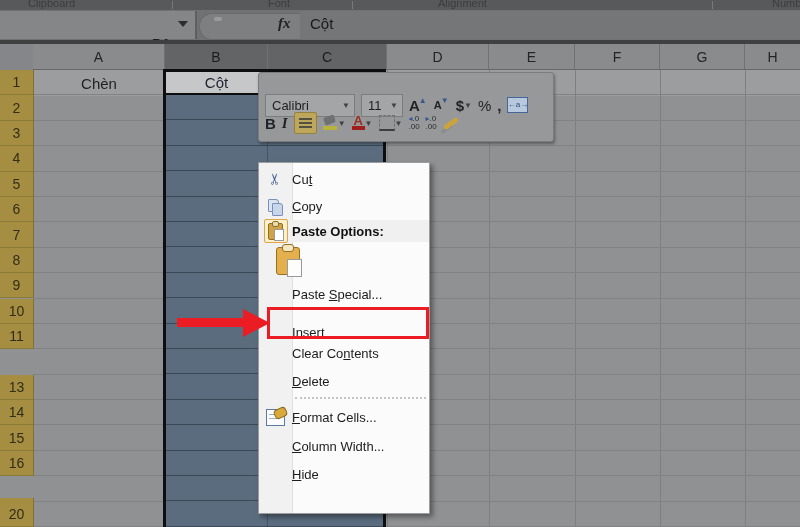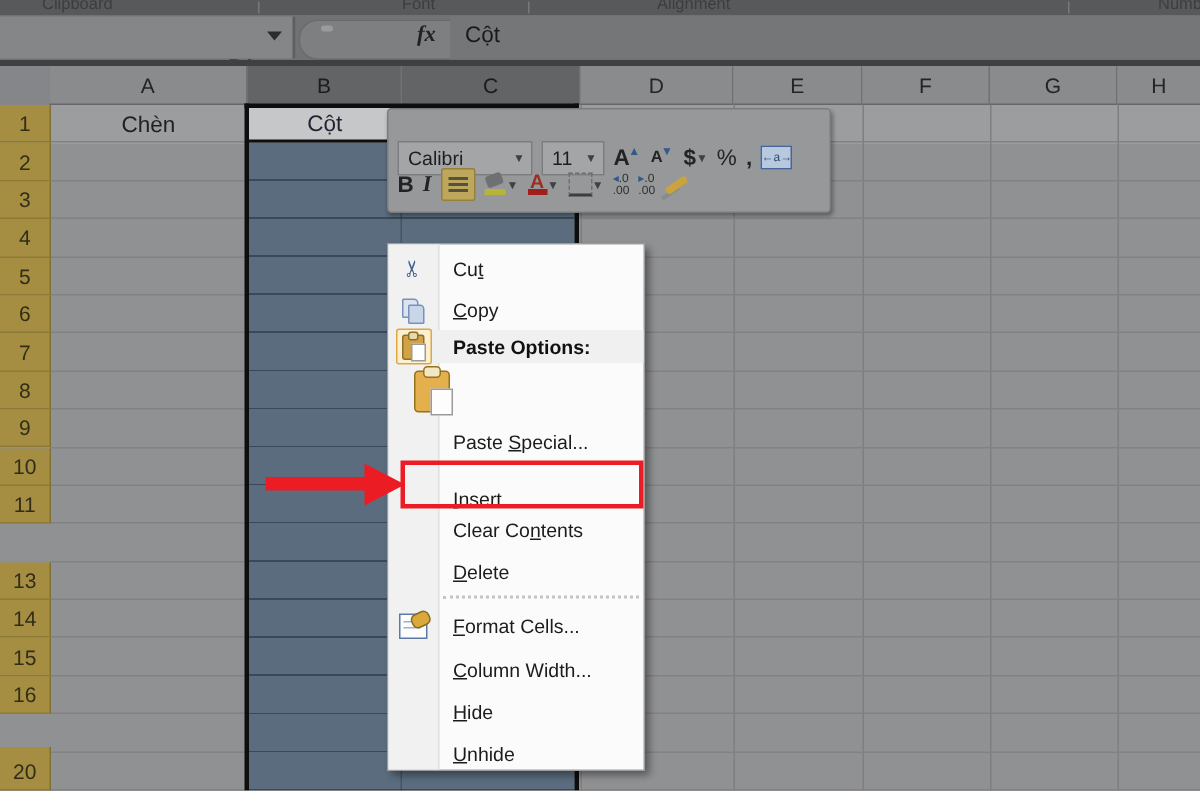--- a/index.html
+++ b/index.html
@@ -76,21 +76,21 @@
   .ic-brush{width:16px;height:5px;background:#caa33f;border-radius:2px;transform:rotate(-35deg);box-shadow:-6px 2px 0 -1px #8a8b8d;}
   .ic-merge{width:19px;height:14px;background:#b9c9dd;border:1px solid #44669a;display:flex;align-items:center;justify-content:center;
             font-size:8px;color:#2c4a76;line-height:8px;}
 
   
   #context-menu{left:258px;top:162px;width:172px;height:352px;background:#fbfbfb;border:1px solid #9d9d9d;
                 box-shadow:3px 3px 5px rgba(0,0,0,.4);z-index:40;box-sizing:border-box;padding-top:2px;}
   #cm-gutter{position:absolute;left:0;top:0;width:33px;height:100%;background:#f1f1f2;border-right:1px solid #e0e0e1;}
   .cm-row{position:relative;display:flex;align-items:center;}
   .cm-ic{width:33px;flex:0 0 33px;display:flex;align-items:center;justify-content:center;}
-  .cm-txt{padding-left:10px;font-size:13px;color:#1c1c1c;white-space:nowrap;}
+  .cm-txt{font-size:13px;color:#1c1c1c;white-space:nowrap;}
   .cm-label-row{background:#f0f0f1;}
   .cm-label-row .cm-txt{font-weight:bold;color:#111;}
   .cm-sep{border-top:2px dotted #c4c4c4;margin:2px 3px 2px 36px;}
   .ic-scissors{color:#44628e;font-size:15px;transform:rotate(-90deg);display:inline-block;}
   .ic-copy{position:relative;width:15px;height:16px;}
   .ic-copy i{position:absolute;width:9px;height:11px;background:#dbe4f0;border:1px solid #7a90b8;border-radius:1px 3px 1px 1px;}
   .ic-copy i:nth-child(1){left:0;top:0;}
   .ic-copy i:nth-child(2){left:4px;top:4px;background:#c9d6ea;}
   .ic-clip-hl{width:22px;height:22px;background:#fdf0d0;border:1px solid #e0a644;border-radius:2px;display:flex;align-items:center;justify-content:center;}
   .ic-clipboard{position:relative;width:13px;height:15px;background:#d1a348;border:1px solid #8f6f25;border-radius:2px;}
@@ -351,22 +351,18 @@
         <span class="cm-txt"><u>F</u>ormat Cells...</span>
       </div>
       <div class="cm-row" style="height: 28px;">
         <span class="cm-ic"></span>
         <span class="cm-txt"><u>C</u>olumn Width...</span>
       </div>
       <div class="cm-row" style="height: 28px;">
         <span class="cm-ic"></span>
         <span class="cm-txt"><u>H</u>ide</span>
       </div>
-      <div class="cm-row" style="height: 28px;">
-        <span class="cm-ic"></span>
-        <span class="cm-txt"><u>U</u>nhide</span>
-      </div>
     </div>
 </div>
 
 <div class="abs" id="red-box"></div>
 <div class="abs" id="arrow-shaft"></div>
 <div class="abs" id="arrow-head"></div>
 
 </body></html>

